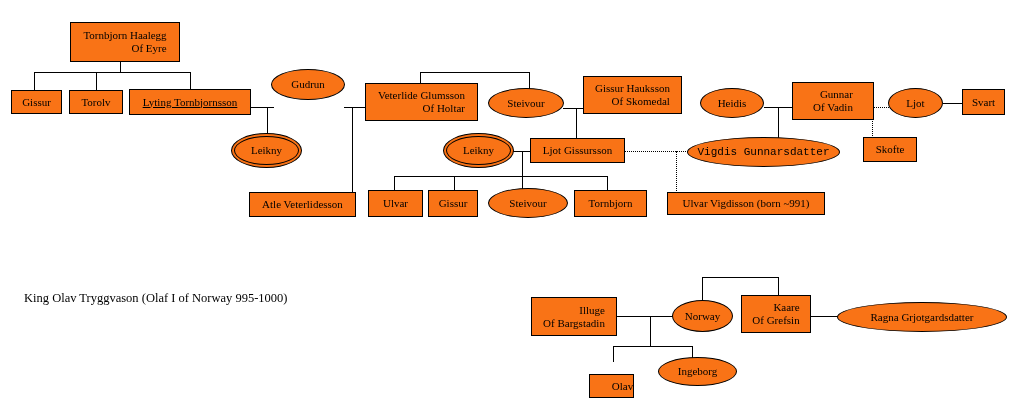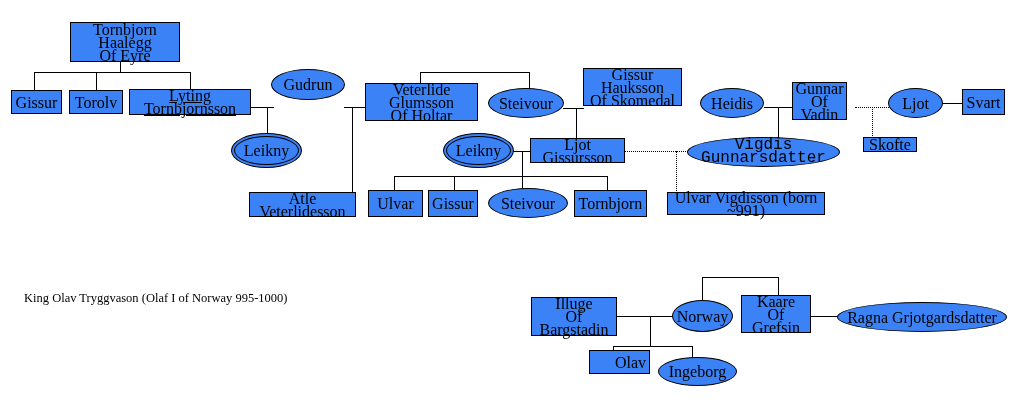--- a/index.html
+++ b/index.html
@@ -26,27 +26,27 @@
     position:absolute;
     left:24px;top:291px;
     font-family:Liberation Serif, serif;
     font-size:12.5px;
     color:#000;
     white-space:nowrap;
   }
   .node{
     position:absolute;
     box-sizing:border-box;
-    background:#3b82f6;
+    background:#f97316;
     border:1px solid #000;
     display:flex;
     align-items:center;
     justify-content:center;
-    text-align:center;
-    font-size:16px;
+    text-align:right;
+    font-size:11px;
     line-height:13px;
   }
   .node .label{
     white-space:pre-line;
     padding:0 2px;
   }
   .node.ellipse{
     border-radius:50%;
   }
   .node.double .inner-ring{
@@ -132,21 +132,21 @@
       <div class="node box" style="left: 365px; top: 83px; width: 113px; height: 38px; border-color: rgb(0, 0, 0); color: rgb(0, 0, 0);">
         <div class="label">Veterlide Glumsson
 Of Holtar</div>
       </div>
       <div class="node box" style="left: 249px; top: 192px; width: 107px; height: 25px; border-color: rgb(0, 0, 0); color: rgb(0, 0, 0);">
         <div class="label">Atle Veterlidesson</div>
       </div>
       <div class="node ellipse" style="left: 488px; top: 88px; width: 76px; height: 30px; border-color: rgb(0, 0, 0); color: rgb(0, 0, 0);">
         <div class="label">Steivour</div>
       </div>
-      <div class="node box" style="left: 583px; top: 68px; width: 99px; height: 38px; border-color: rgb(0, 0, 0); color: rgb(0, 0, 0);">
+      <div class="node box" style="left: 583px; top: 76px; width: 99px; height: 38px; border-color: rgb(0, 0, 0); color: rgb(0, 0, 0);">
         <div class="label">Gissur Hauksson
 Of Skomedal</div>
       </div>
       <div class="node ellipse double" style="left: 443px; top: 133px; width: 71px; height: 35px; border-color: rgb(0, 0, 0); color: rgb(0, 0, 0);">
         <div class="inner-ring"></div>
         <div class="label">Leikny</div>
       </div>
       <div class="node box" style="left: 530px; top: 138px; width: 95px; height: 25px; border-color: rgb(0, 0, 0); color: rgb(0, 0, 0);">
         <div class="label">Ljot Gissursson</div>
       </div>
@@ -158,53 +158,53 @@
       </div>
       <div class="node ellipse" style="left: 488px; top: 188px; width: 80px; height: 30px; border-color: rgb(0, 0, 0); color: rgb(0, 0, 0);">
         <div class="label">Steivour</div>
       </div>
       <div class="node box" style="left: 574px; top: 190px; width: 73px; height: 27px; border-color: rgb(0, 0, 0); color: rgb(0, 0, 0);">
         <div class="label">Tornbjorn</div>
       </div>
       <div class="node ellipse" style="left: 700px; top: 88px; width: 64px; height: 30px; border-color: rgb(0, 0, 0); color: rgb(0, 0, 0);">
         <div class="label">Heidis</div>
       </div>
-      <div class="node box" style="left: 792px; top: 82px; width: 55px; height: 38px; border-color: rgb(0, 0, 0); color: rgb(0, 0, 0);">
+      <div class="node box" style="left: 792px; top: 82px; width: 82px; height: 38px; border-color: rgb(0, 0, 0); color: rgb(0, 0, 0);">
         <div class="label">Gunnar
 Of Vadin</div>
       </div>
       <div class="node ellipse" style="left: 687px; top: 137px; width: 153px; height: 30px; border-color: rgb(0, 0, 0); color: rgb(0, 0, 0); font-family: Liberation Mono, monospace;">
         <div class="label">Vigdis Gunnarsdatter</div>
       </div>
       <div class="node box" style="left: 667px; top: 192px; width: 158px; height: 23px; border-color: rgb(0, 0, 0); color: rgb(0, 0, 0);">
         <div class="label">Ulvar Vigdisson (born ~991)</div>
       </div>
       <div class="node ellipse" style="left: 888px; top: 88px; width: 55px; height: 30px; border-color: rgb(0, 0, 0); color: rgb(0, 0, 0);">
         <div class="label">Ljot</div>
       </div>
       <div class="node box" style="left: 962px; top: 89px; width: 43px; height: 26px; border-color: rgb(0, 0, 0); color: rgb(0, 0, 0);">
         <div class="label">Svart</div>
       </div>
-      <div class="node box" style="left: 863px; top: 137px; width: 54px; height: 15px; border-color: rgb(0, 0, 0); color: rgb(0, 0, 0);">
+      <div class="node box" style="left: 863px; top: 137px; width: 54px; height: 25px; border-color: rgb(0, 0, 0); color: rgb(0, 0, 0);">
         <div class="label">Skofte</div>
       </div>
       <div class="node box" style="left: 531px; top: 297px; width: 86px; height: 39px; border-color: rgb(0, 0, 0); color: rgb(0, 0, 0);">
         <div class="label">Illuge
 Of Bargstadin</div>
       </div>
       <div class="node ellipse" style="left: 672px; top: 300px; width: 61px; height: 32px; border-color: rgb(0, 0, 0); color: rgb(0, 0, 0);">
         <div class="label">Norway</div>
       </div>
       <div class="node box" style="left: 741px; top: 295px; width: 70px; height: 38px; border-color: rgb(0, 0, 0); color: rgb(0, 0, 0);">
         <div class="label">Kaare
 Of Grefsin</div>
       </div>
       <div class="node ellipse" style="left: 837px; top: 302px; width: 170px; height: 30px; border-color: rgb(0, 0, 0); color: rgb(0, 0, 0);">
         <div class="label">Ragna Grjotgardsdatter</div>
       </div>
-      <div class="node box" style="left: 589px; top: 350px; width: 61px; height: 24px; border-color: rgb(0, 0, 0); color: rgb(0, 0, 0); padding-left: 22px;">
+      <div class="node box" style="left: 589px; top: 374px; width: 45px; height: 24px; border-color: rgb(0, 0, 0); color: rgb(0, 0, 0); padding-left: 22px;">
         <div class="label">Olav</div>
       </div>
       <div class="node ellipse" style="left: 658px; top: 357px; width: 79px; height: 29px; border-color: rgb(0, 0, 0); color: rgb(0, 0, 0);">
         <div class="label">Ingeborg</div>
       </div>
     </div>
 </div>
 
 </body></html>

